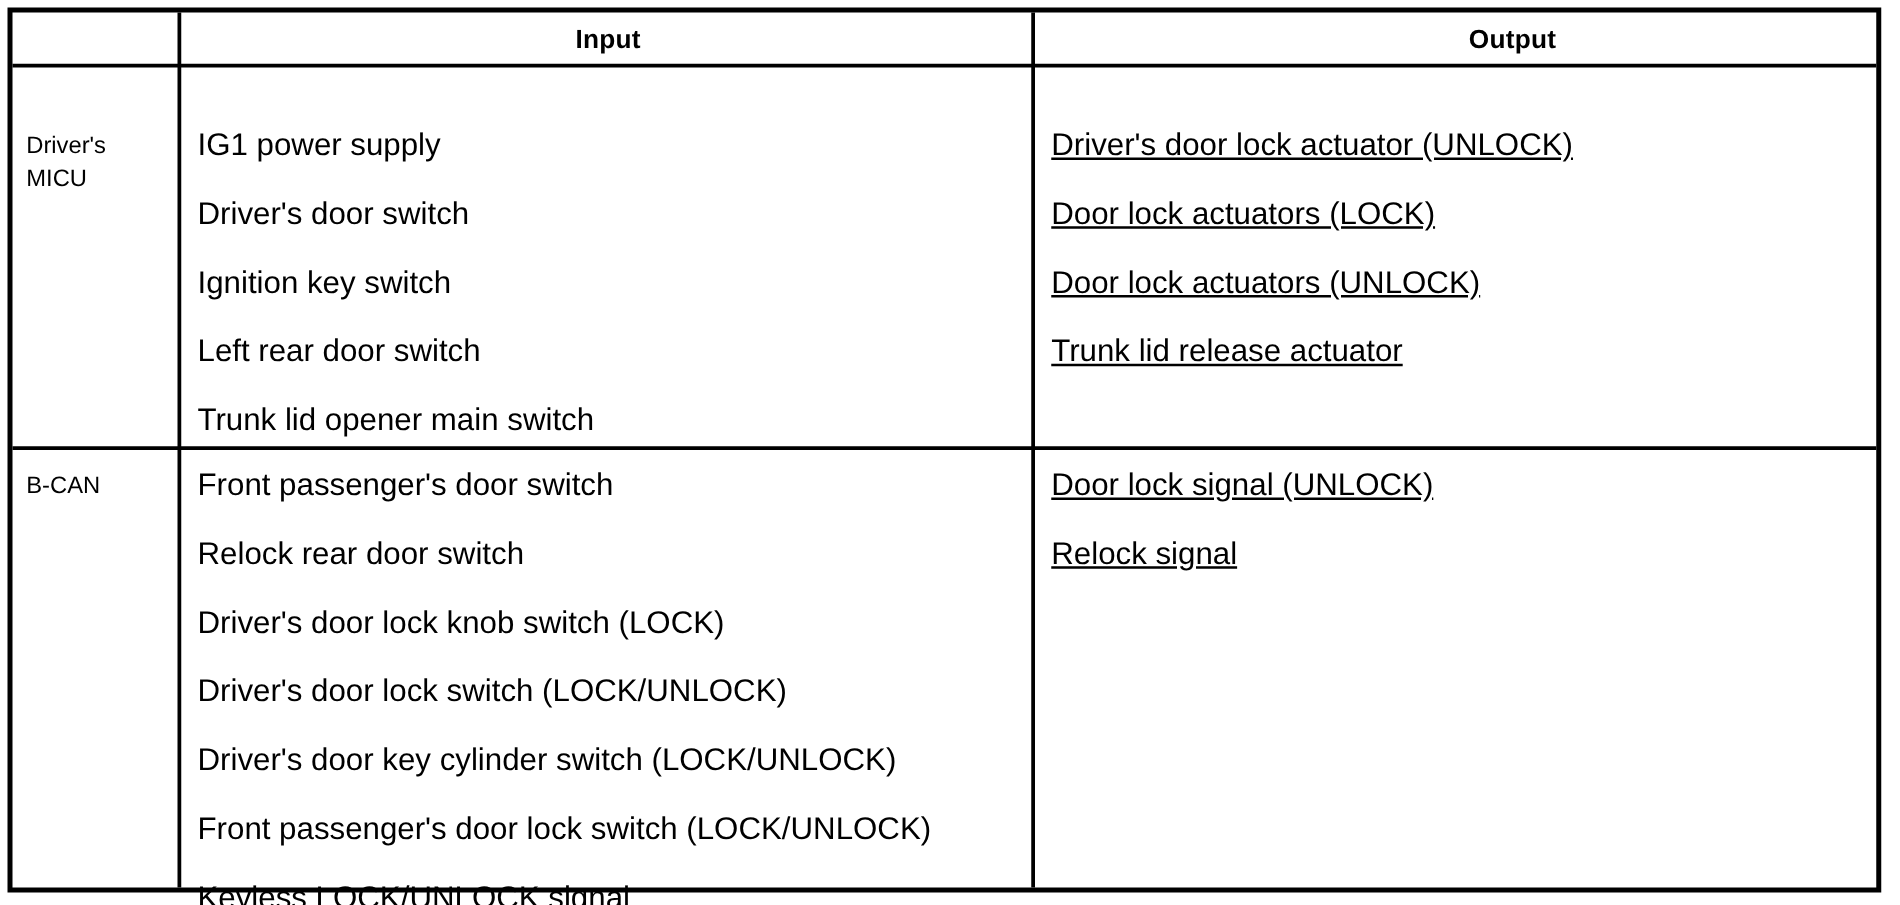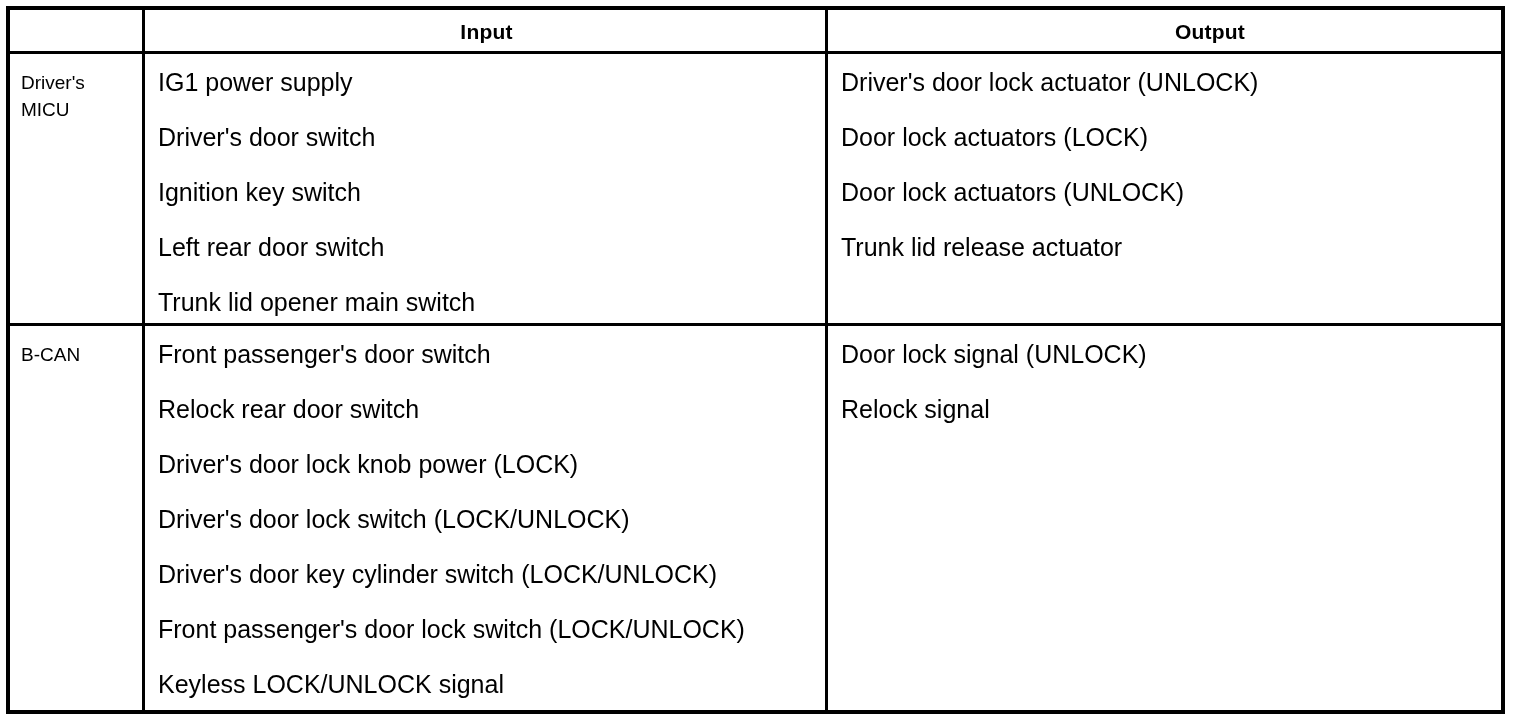--- a/index.html
+++ b/index.html
@@ -70,34 +70,35 @@
   }
   .vrule-a { left: 132px; }
   .vrule-b { left: 815px; }
 
   
   .trow {
     position: absolute;
     left: 0;
     right: 0;
     box-sizing: border-box;
+    margin-top: 34px;
   }
   .trow-1 { top: 44px;  height: 272px; border-bottom: 3px solid #000000; }
   .trow-2 { top: 316px; height: 384px; }
 
   .cell {
     position: absolute;
     top: 0;
     bottom: 0;
     box-sizing: border-box;
     padding-top: 15px;
   }
   .cell-label  { left: 0;     width: 132px; padding-left: 11px; }
   .cell-input  { left: 135px; width: 680px; padding-left: 13px; }
-  .cell-output { left: 818px; width: 587px; padding-left: 13px; }
+  .cell-output { left: 818px; width: 587px; padding-left: 13px; text-decoration: underline; }
 
   .label-text {
     font-size: 19px;
     line-height: 27px;
     white-space: pre-line;
   }
 
   .item-list {
     list-style: none;
     margin: 0;
@@ -156,21 +157,21 @@
     <div class="trow trow-2">
 
       <div class="cell cell-label">
         <div class="label-text">B-CAN</div>
       </div>
 
       <div class="cell cell-input">
         <ul class="item-list">
           <li class="item">Front passenger's door switch</li>
           <li class="item">Relock rear door switch</li>
-          <li class="item">Driver's door lock knob power (LOCK)</li>
+          <li class="item">Driver's door lock knob switch (LOCK)</li>
           <li class="item">Driver's door lock switch (LOCK/UNLOCK)</li>
           <li class="item">Driver's door key cylinder switch (LOCK/UNLOCK)</li>
           <li class="item">Front passenger's door lock switch (LOCK/UNLOCK)</li>
           <li class="item">Keyless LOCK/UNLOCK signal</li>
         </ul>
       </div>
 
       <div class="cell cell-output">
         <ul class="item-list">
           <li class="item">Door lock signal (UNLOCK)</li>

